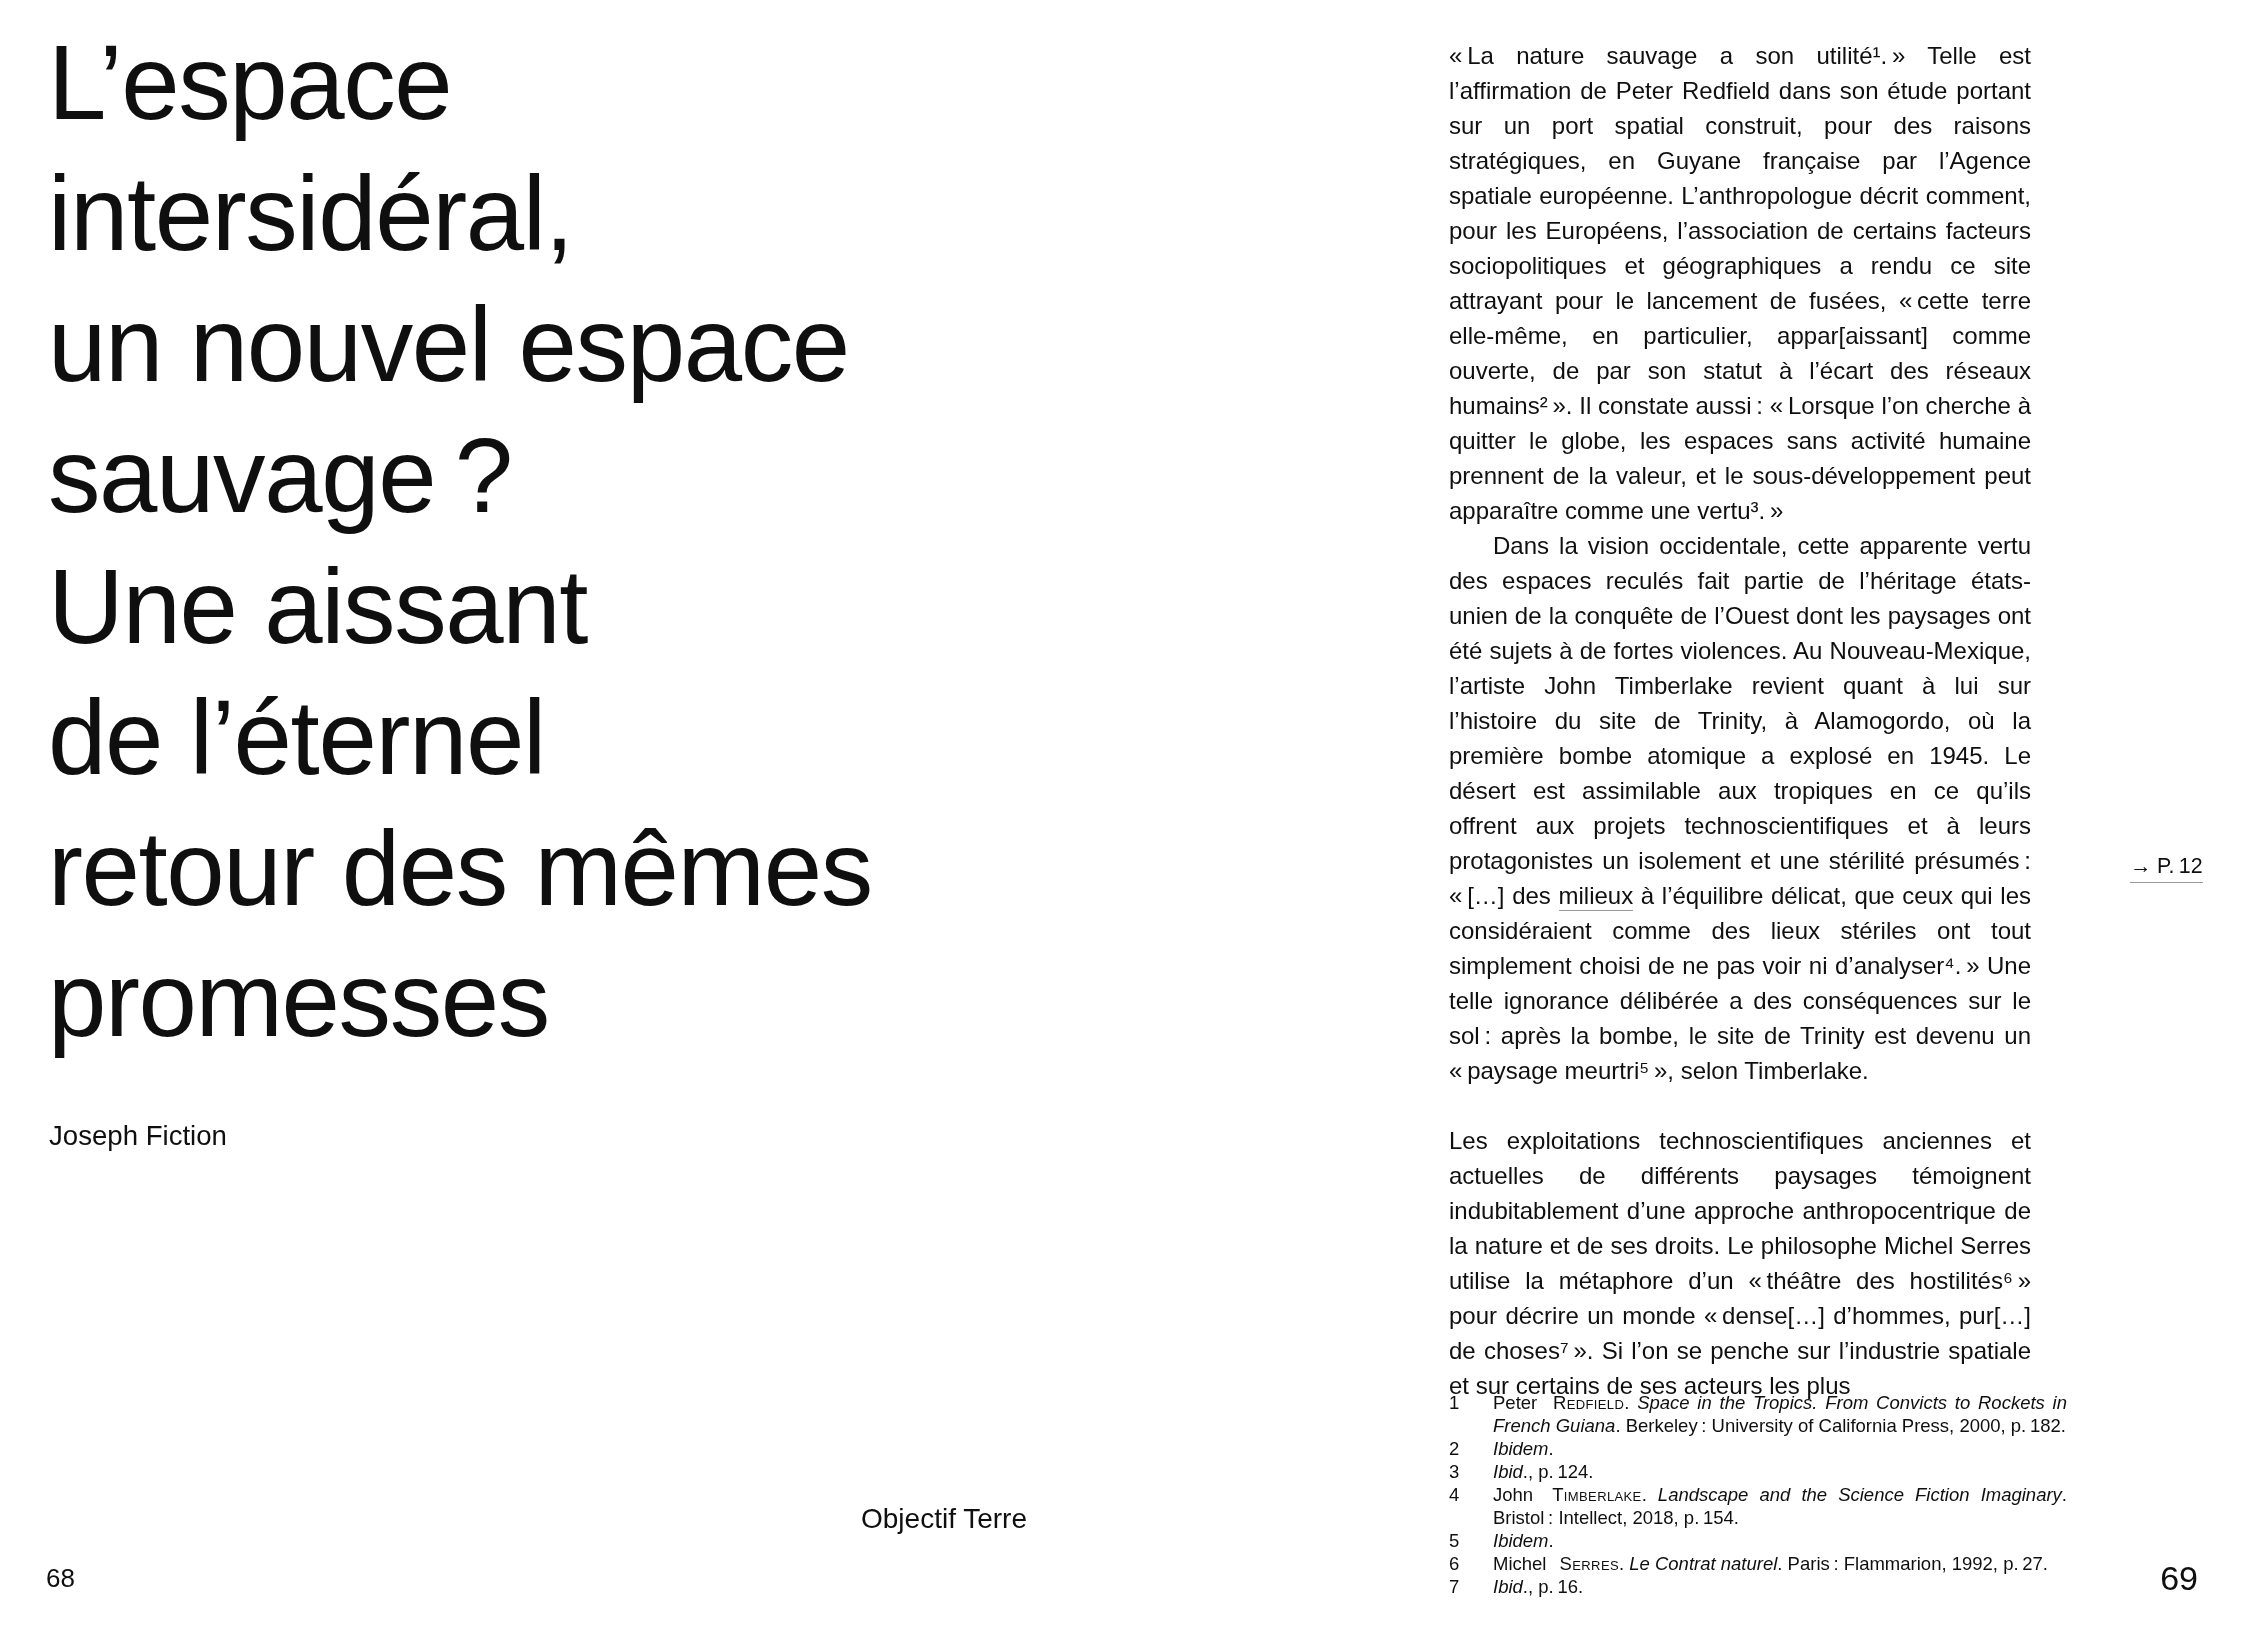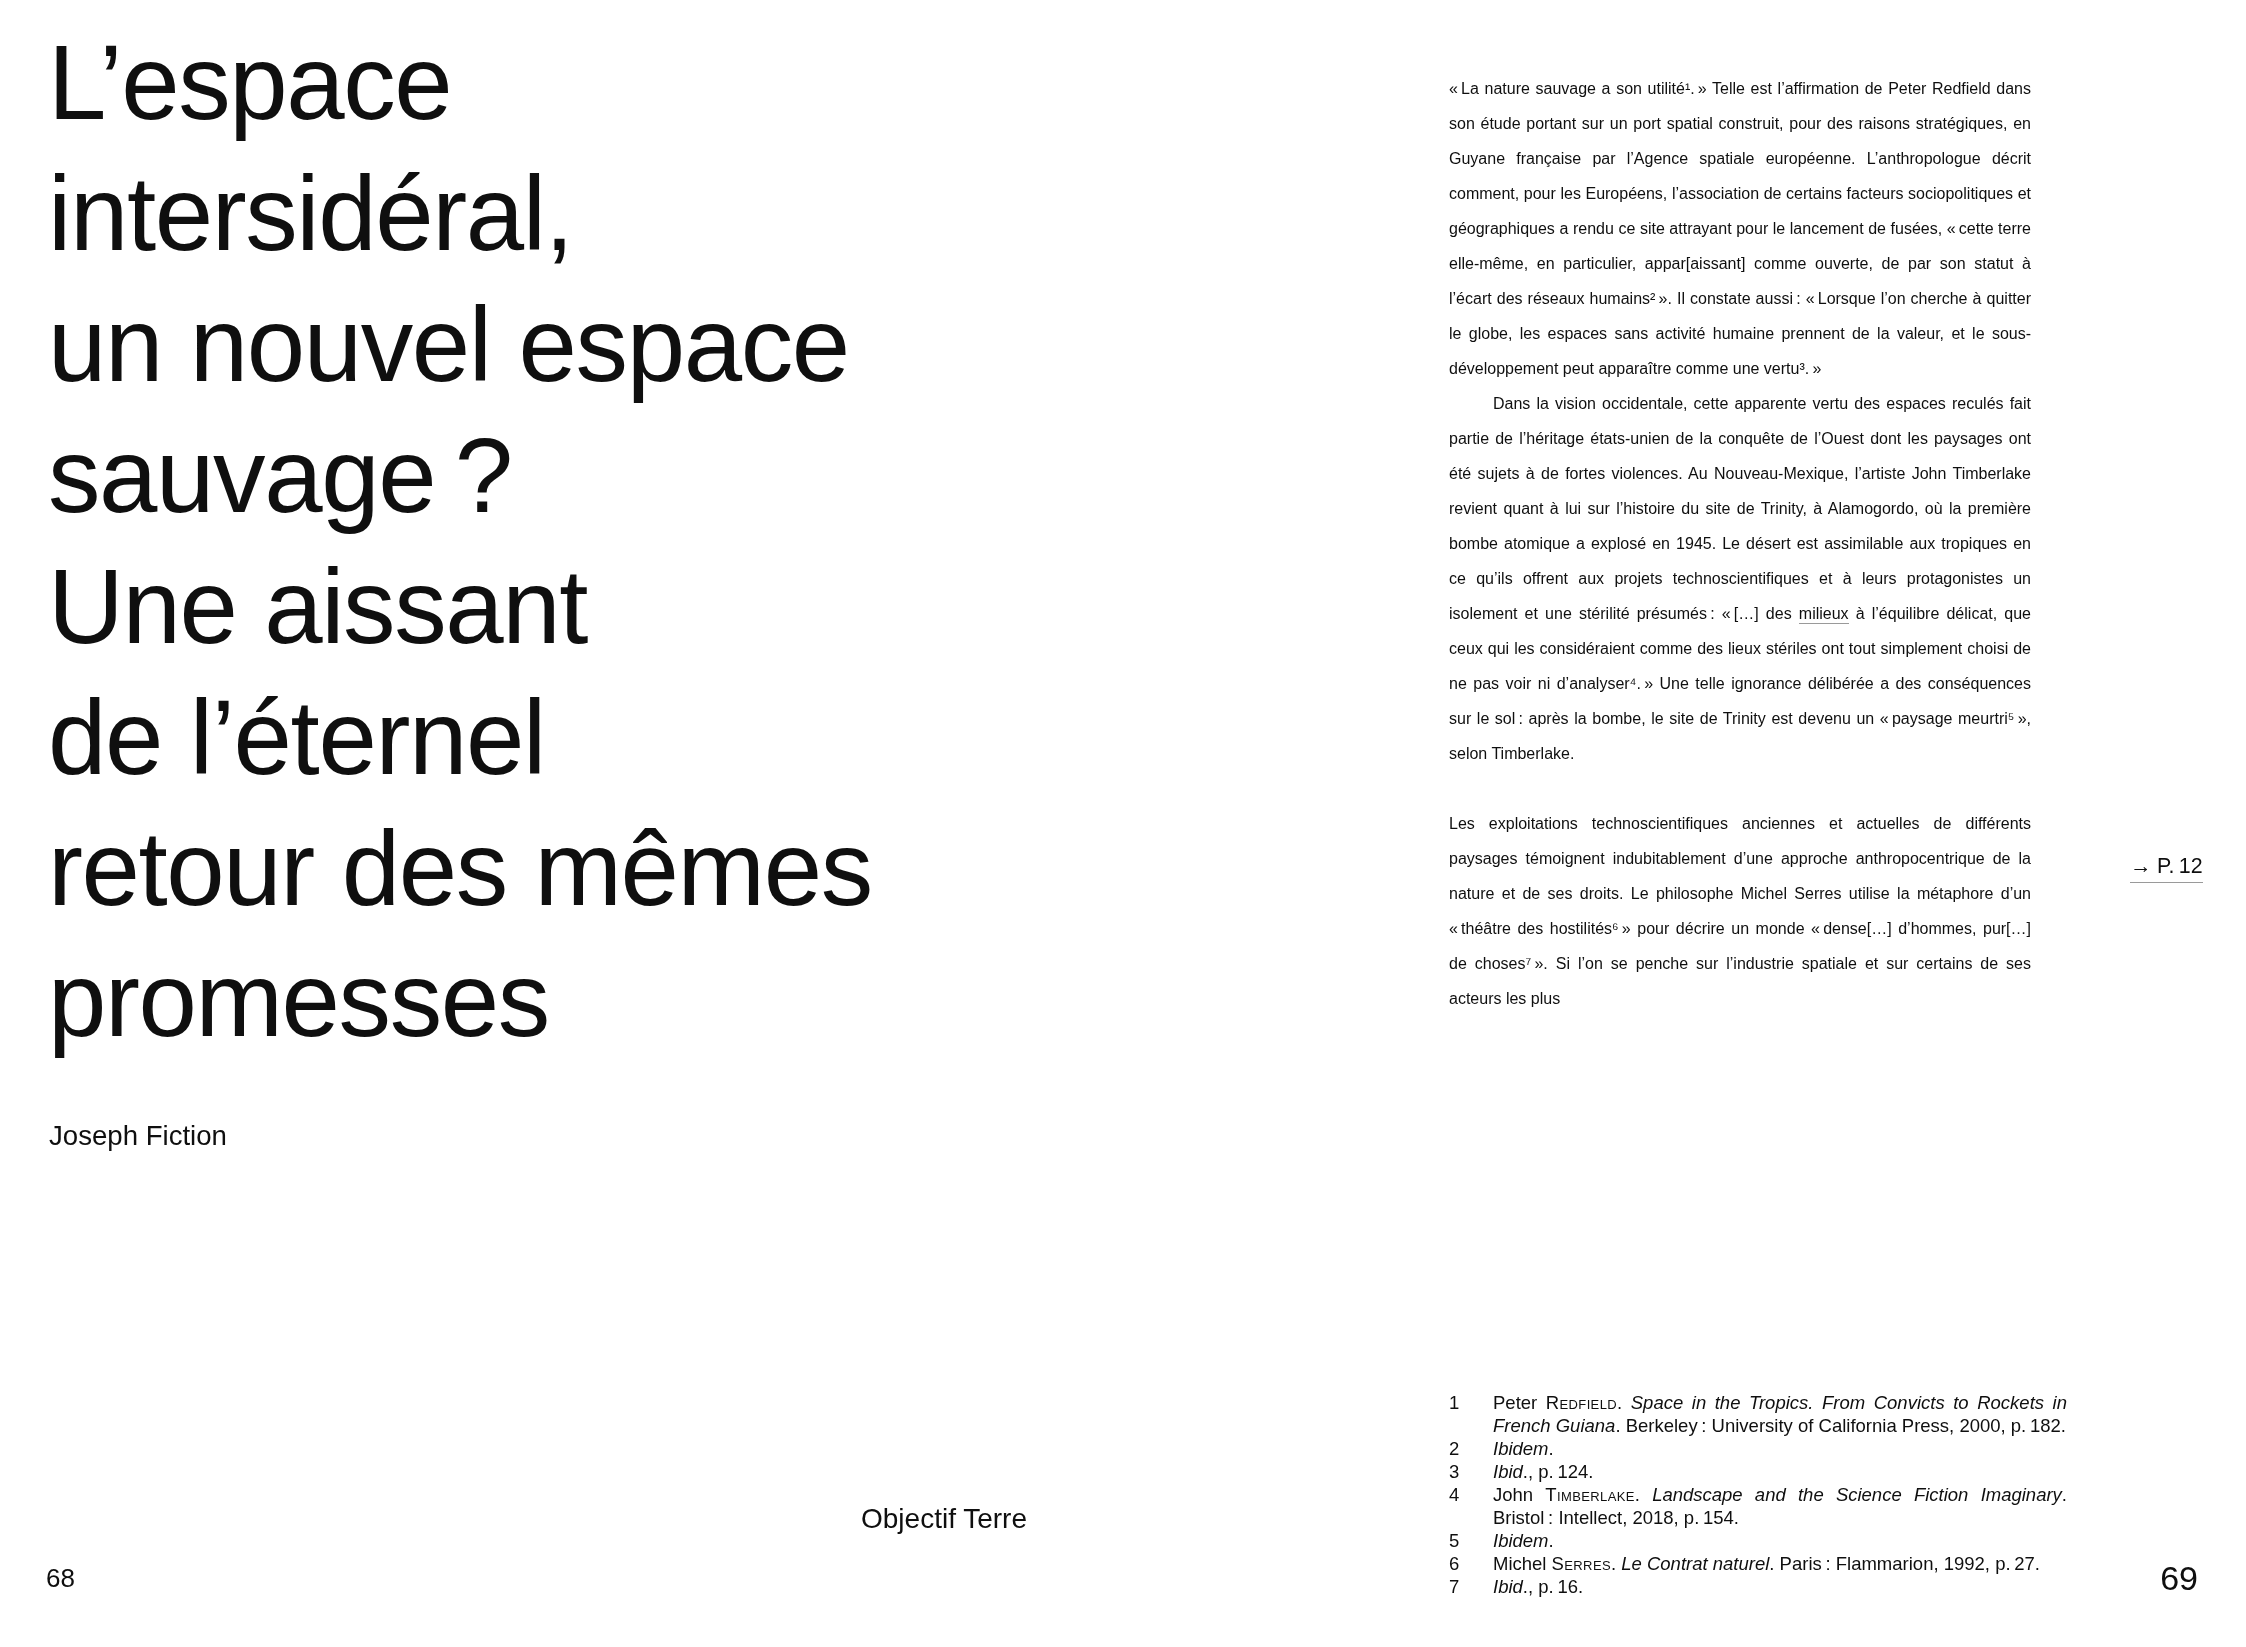--- a/index.html
+++ b/index.html
@@ -13,41 +13,41 @@
     position:absolute;left:48px;top:17px;
     font-size:105px;line-height:131px;letter-spacing:-1.4px;
     font-weight:400;white-space:nowrap;
   }
   .author{
     position:absolute;left:49px;top:1120px;
     font-size:27.6px;line-height:32px;
   }
   .body-col{
     position:absolute;left:1449px;top:38px;width:582px;
-    font-size:16px;line-height:35px;text-align:justify;margin-top:33px;
+    font-size:24px;line-height:35px;text-align:justify;
   }
   .para{margin:0;}
   .para.indent{text-indent:44px;}
   .para.spaced{margin-top:35px;}
   .xref-word{border-bottom:1.9px solid #9a9a9a;padding-bottom:1px;}
   .margin-note{
     position:absolute;left:2130px;top:854px;
     font-size:21.4px;line-height:25px;white-space:nowrap;
     border-bottom:1.9px solid #9a9a9a;padding-bottom:3px;
   }
   .margin-note .arrow{margin-right:5.7px;}
   .footnotes{
     position:absolute;left:1449px;top:1391px;width:618px;
     font-size:18.5px;line-height:23px;
   }
   .fn{display:flex;}
   .fn-num{flex:none;width:44px;}
   .fn-text{flex:1;text-align:justify;}
   .i{font-style:italic;}
-  .sc{font-variant:small-caps;letter-spacing:.02em;}
+  .sc{font-variant:small-caps;letter-spacing:.02em;margin-left:8px;}
   .folio-left{position:absolute;left:46px;top:1563px;font-size:26px;line-height:30px;}
   .running-title{position:absolute;left:861px;top:1504px;font-size:28px;line-height:30px;}
   .folio-right{position:absolute;right:49px;top:1563px;font-size:34px;line-height:30px;}
 </style>
 </head>
 <body>
 
 <div class="page-title">
     <div>L’espace</div>
     <div>intersidéral,</div>

